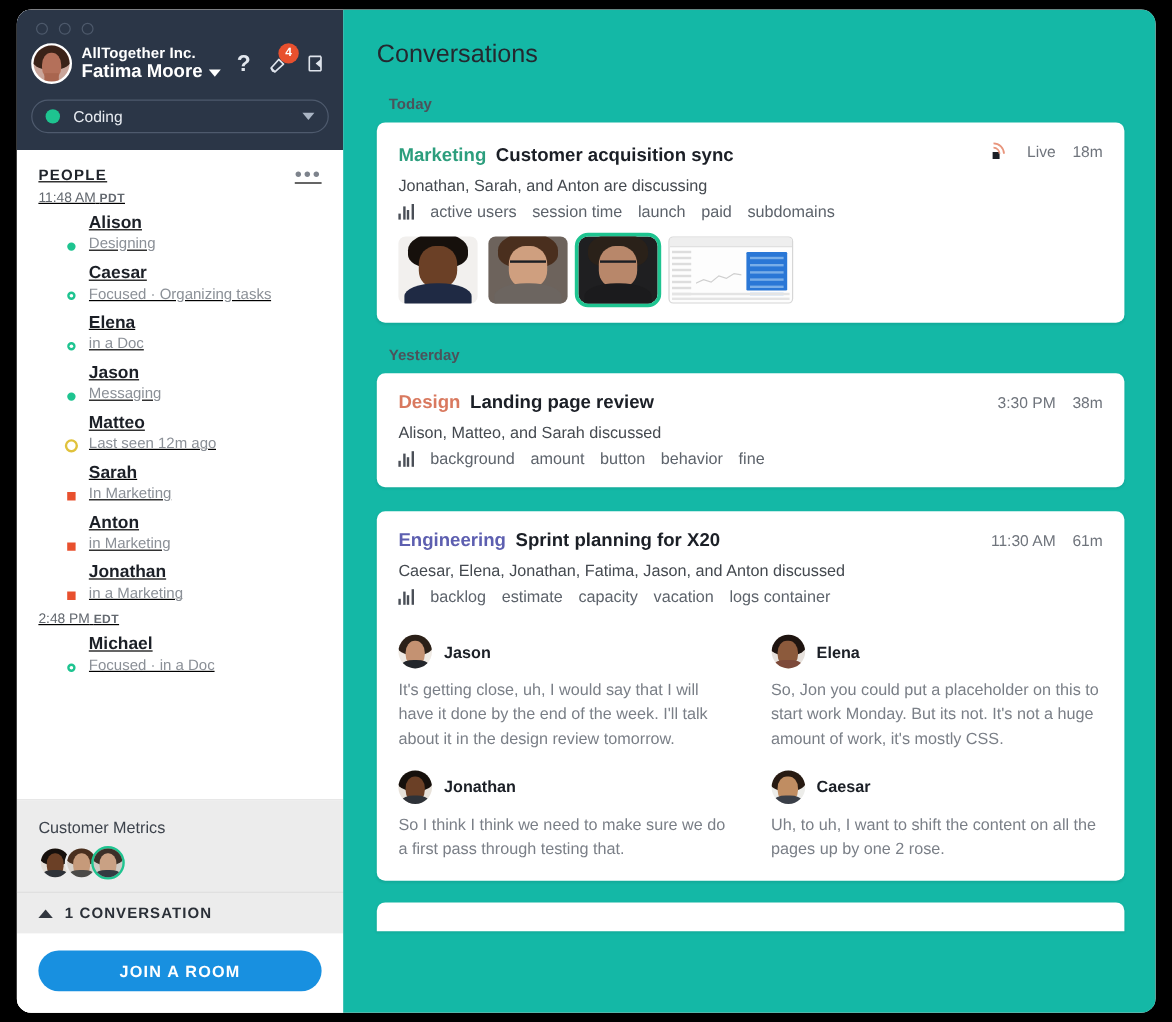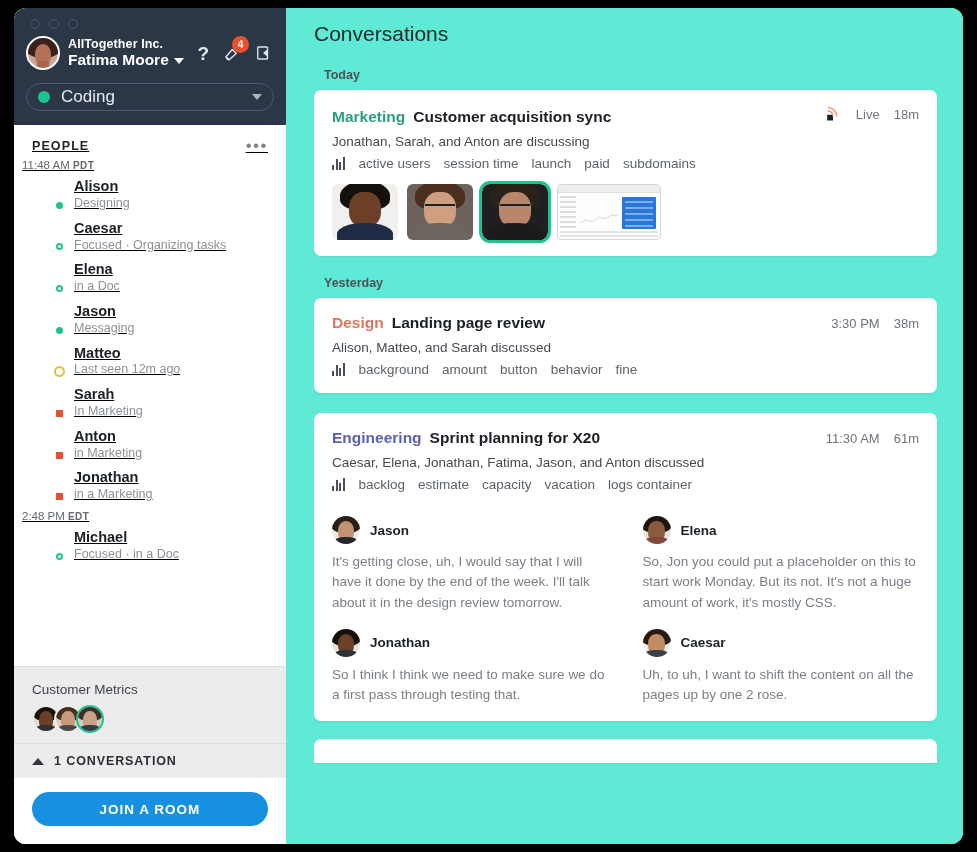--- a/index.html
+++ b/index.html
@@ -71,35 +71,35 @@
     margin-top: 13px;
     border: 1px solid #4e5a6d;
     border-radius: 16px;
     height: 28px;
     display: flex; align-items: center;
     padding: 0 11px 0 11px;
     gap: 11px;
     cursor: pointer;
   }
   .status-dot { width: 12px; height: 12px; border-radius: 50%; background: #1ec490; flex: 0 0 12px; }
-  .status-label { color: #e7ebf1; font-size: 17px; flex: 1 1 auto; }
+  .status-label { color: #e7ebf1; font-size: 13px; flex: 1 1 auto; }
   .caret-sm {
     width: 0; height: 0; border-left: 5px solid transparent;
     border-right: 5px solid transparent; border-top: 6px solid #aab5c4;
   }
 
   
   .people-area { flex: 1 1 auto; overflow: hidden; padding: 0 0 0 0; background:#fff;text-decoration:underline; }
   .people-head {
     display: flex; align-items: center; justify-content: space-between;
     padding: 14px 18px 2px 18px;
   }
   .people-title { font-size: 12.5px; font-weight: bold; letter-spacing: 1.1px; color: #20242b; }
   .dots { color: #7d838c; font-size: 17px; letter-spacing: 1.5px; line-height: 10px; cursor: pointer; }
-  .tz-row { padding: 4px 18px 2px 8px; font-size: 11.5px; color: #63686f; }
+  .tz-row { padding: 4px 18px 2px 18px; font-size: 11.5px; color: #63686f; }
   .tz-row .tzc { font-size: 10px; font-weight: bold; letter-spacing: .4px; }
   .person {
     display: flex; align-items: center; gap: 10px;
     padding: 4px 18px; cursor: pointer;
   }
   .p-av { position: relative; width: 32px; height: 32px; flex: 0 0 32px; }
   .p-av .circ {
     width: 32px; height: 32px; border-radius: 50%;
     overflow: hidden; position: relative; background: #e3e3e3;
   }
@@ -149,21 +149,21 @@
   .join-wrap { background: #ffffff; padding: 14px 18px 18px 18px; }
   .join-btn {
     width: 100%; height: 34px; border-radius: 18px;
     background: #1890e0; color: #fff;
     font-size: 13.5px; font-weight: bold; letter-spacing: 1px;
     display: flex; align-items: center; justify-content: center;
     border: none; cursor: pointer; font-family: inherit;
   }
 
   
-  .main { flex: 1 1 auto; background: #5eead4; padding: 14px 26px 0 28px; overflow: hidden; position: relative; }
+  .main { flex: 1 1 auto; background: #14b8a6; padding: 26px 26px 0 28px; overflow: hidden; position: relative; }
   .page-title { font-size: 21px; color: #24282f; font-weight: normal; }
   .day-label { font-size: 12.5px; font-weight: bold; color: #4c525a; margin: 22px 0 8px 10px; }
   .card {
     background: #ffffff; border-radius: 7px;
     padding: 16px 18px 16px 18px;
     box-shadow: 0 1px 2px rgba(0,0,0,.07);
   }
   .card + .day-label { margin-top: 20px; }
   .c-head { display: flex; align-items: baseline; }
   .c-team { font-size: 15.5px; font-weight: bold; margin-right: 8px; }

